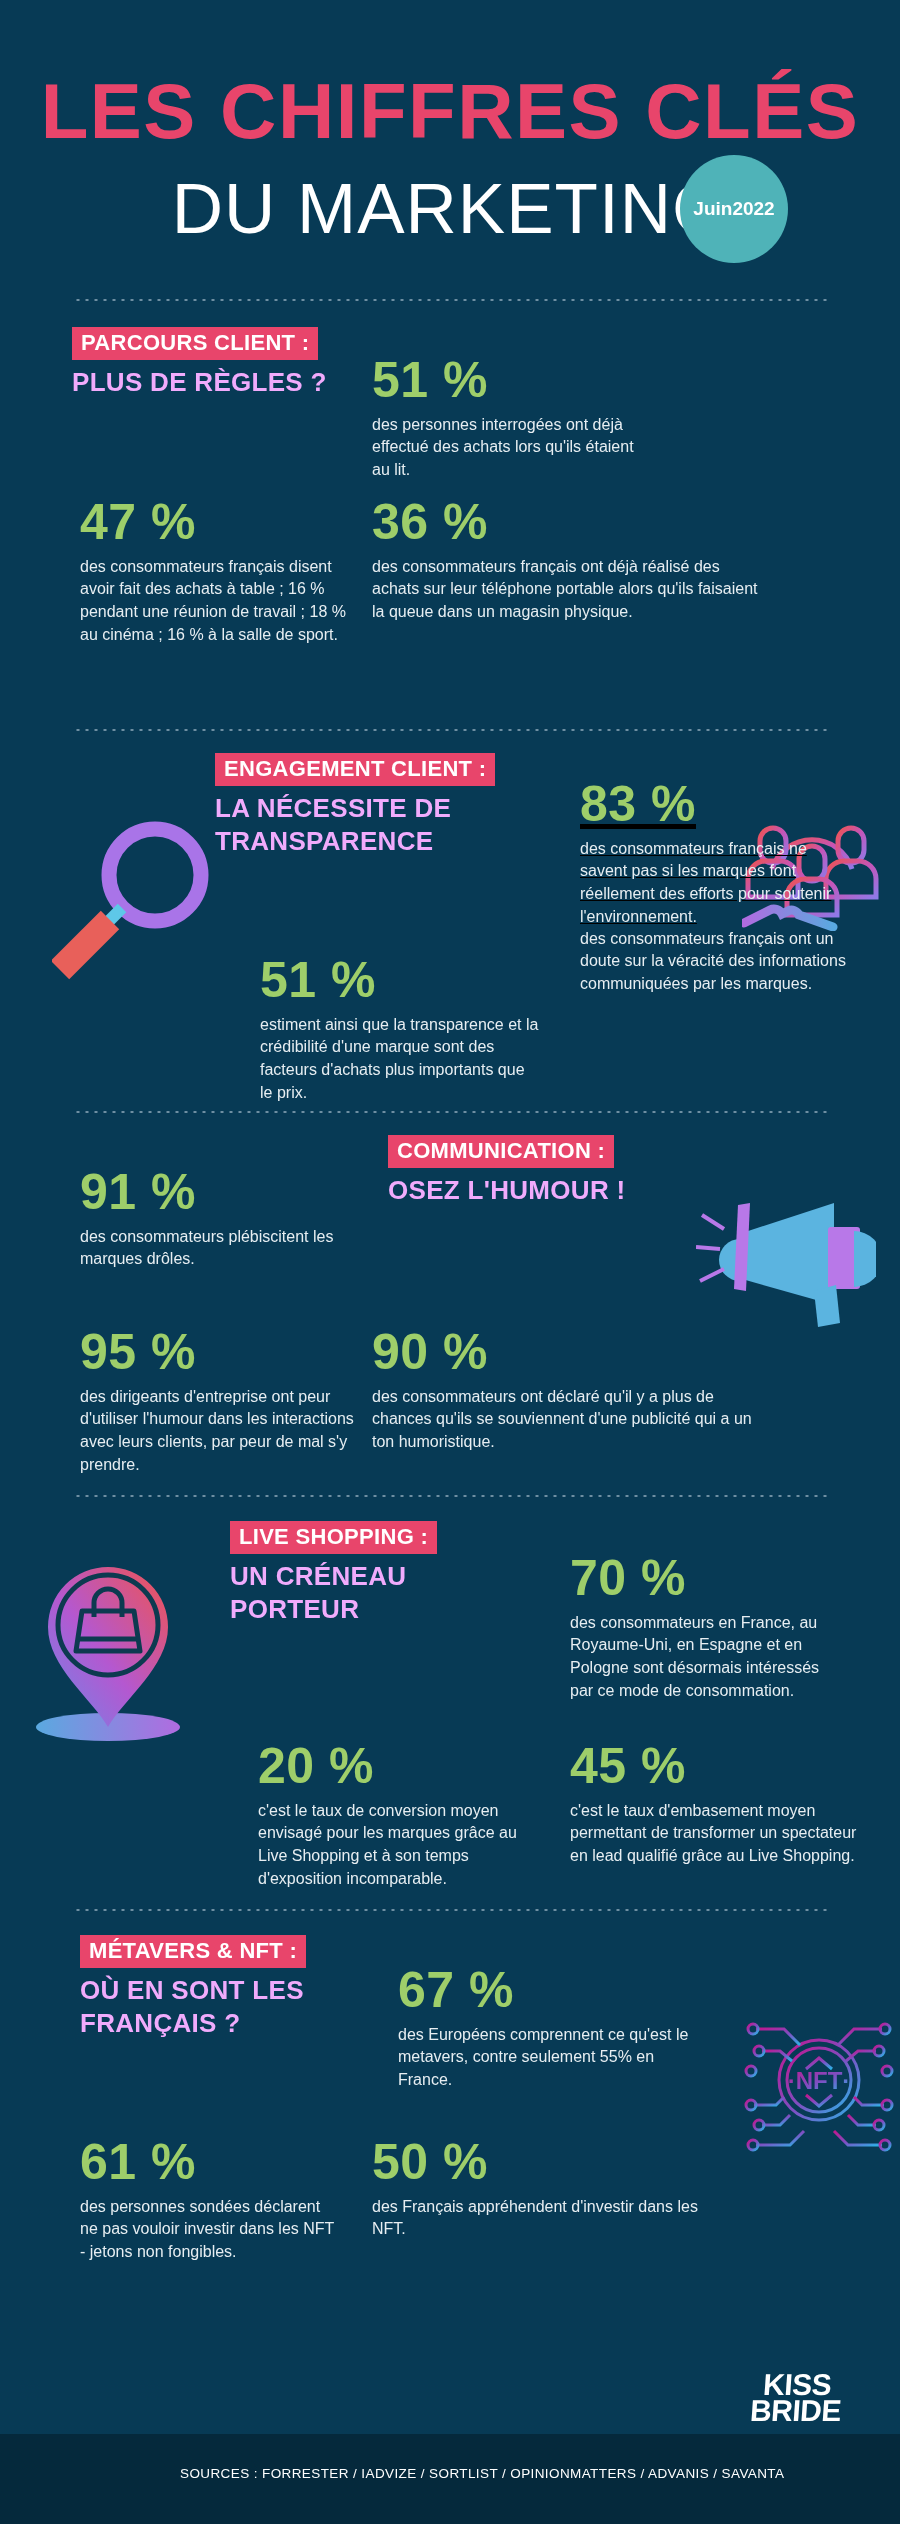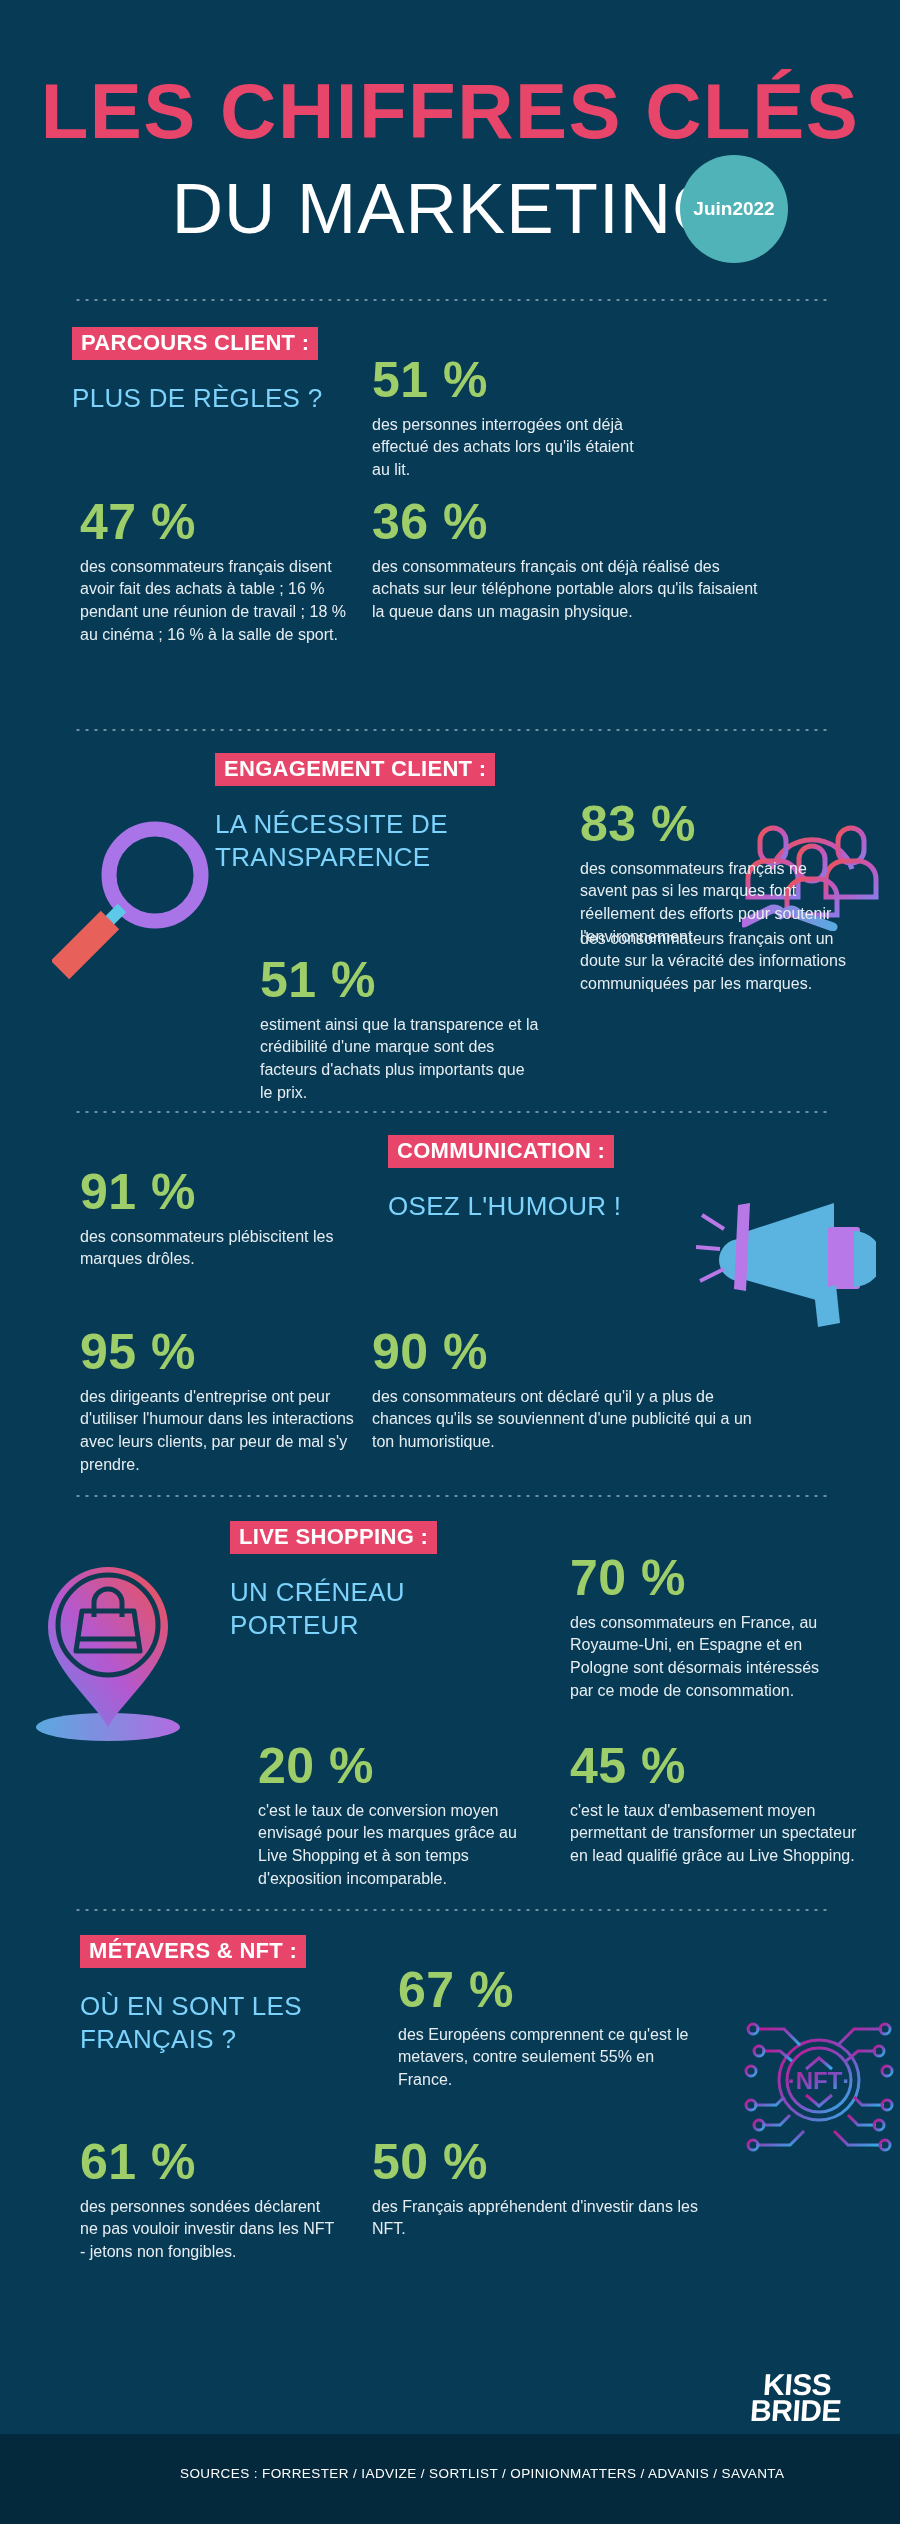--- a/index.html
+++ b/index.html
@@ -66,25 +66,25 @@
     display: inline-block;
     background: #e8456b;
     color: #ffffff;
     font-weight: bold;
     font-size: 22px;
     letter-spacing: 0.3px;
     padding: 4px 9px 5px 9px;
     line-height: 1.1;
   }
   .subhead {
-    color: #7dd3fc;
+    color: #f0abfc;
     font-size: 26px;
-    font-weight: 400;
+    font-weight: 700;
     line-height: 1.28;
-    margin-top: 22px;
+    margin-top: 6px;
     letter-spacing: 0.3px;
   }
 
   .stat-num {
     color: #9ece6a;
     font-size: 50px;
     font-weight: bold;
     line-height: 1.0;
     letter-spacing: 0.5px;
     margin-top: 36px;
@@ -208,21 +208,21 @@
         <line x1="70" y1="99" x2="52" y2="117" stroke="#5ec8e8" stroke-width="12"></line>
         <line x1="58" y1="111" x2="8" y2="161" stroke="#e8605a" stroke-width="26" stroke-linecap="butt"></line>
       </svg>
     </div>
 
     <div class="abs" style="left:215px; top:22px; width:330px;">
       <span class="tag">ENGAGEMENT CLIENT :</span>
       <div class="subhead">LA NÉCESSITE DE TRANSPARENCE</div>
     </div>
 
-    <div class="abs" style="left:580px; top:32px; width:275px;">
+    <div class="abs" style="left:580px; top:12px; width:275px;text-decoration:underline;">
       <div class="stat-num">83 %</div>
       <div class="stat-txt">des consommateurs français ne savent pas si les marques font réellement des efforts pour soutenir l'environnement.</div>
     </div>
 
     <div class="abs" style="left:260px; top:188px; width:280px;">
       <div class="stat-num">51 %</div>
       <div class="stat-txt">estiment ainsi que la transparence et la crédibilité d'une marque sont des facteurs d'achats plus importants que le prix.</div>
     </div>
 
     <div class="abs" style="left:580px; top:188px; width:285px;">

